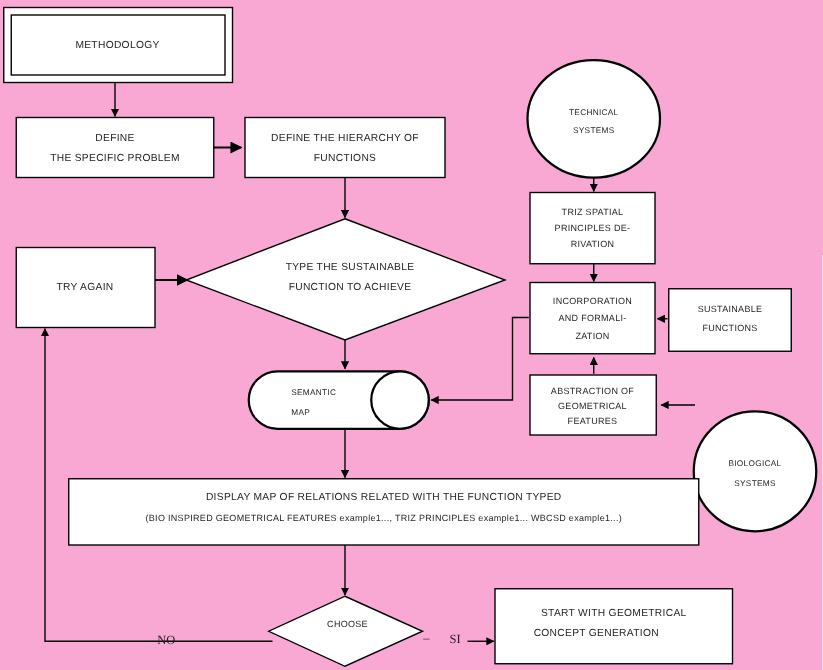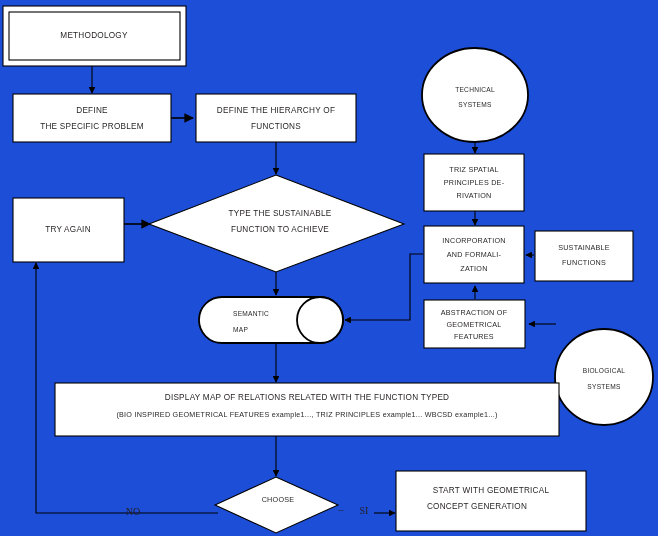--- a/index.html
+++ b/index.html
@@ -8,21 +8,21 @@
     padding: 0;
     background: #ffffff;
   }
   body {
     font-family: "Liberation Sans", sans-serif;
   }
   #flowchart-root {
     position: relative;
     width: 658px;
     height: 536px;
-    background: #1d4ed8;
+    background: #f9a8d4;
     overflow: hidden;
   }
   svg#chart-svg {
     position: absolute;
     top: 0;
     left: 0;
     width: 658px;
     height: 536px;
     display: block;
   }

